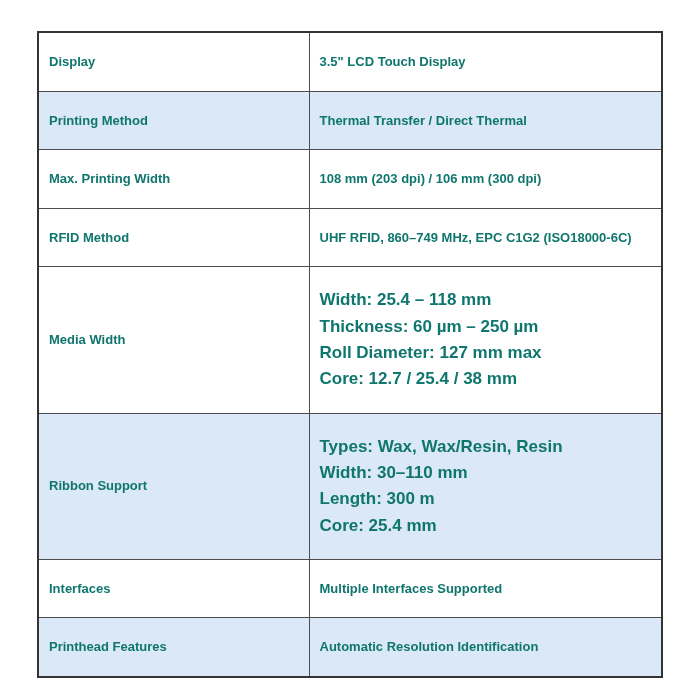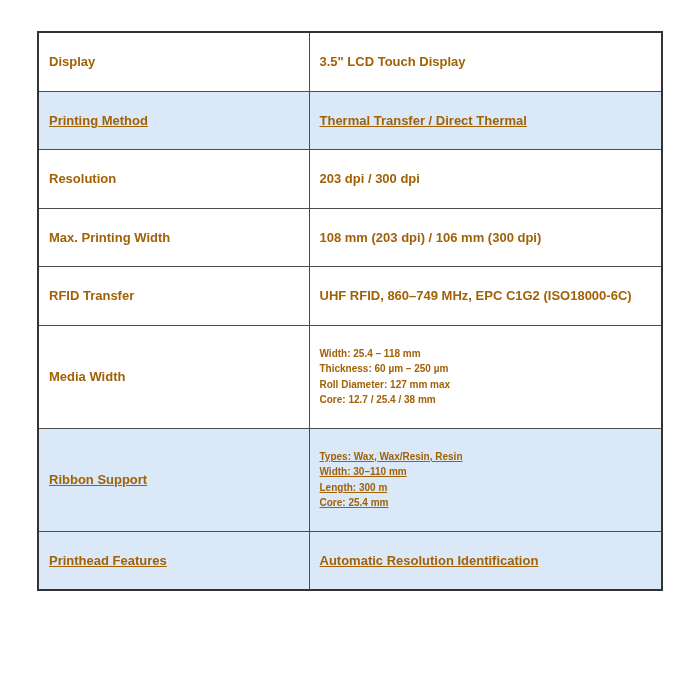--- a/index.html
+++ b/index.html
@@ -22,39 +22,38 @@
     border-collapse: collapse;
     table-layout: fixed;
     border: 2px solid #333333;
   }
   table.spec-table td {
     border: 1.5px solid #4d4d4d;
     padding: 20px 10px;
     font-weight: 700;
     font-size: 13px;
     line-height: 1.35;
-    color: #a16207;
+    color: #0f766e;
     vertical-align: middle;
     overflow: hidden;
   }
   tr.alt td {
     background: #dbe8f7;
-    text-decoration: underline;
   }
   tr.plain td {
     background: #ffffff;
   }
   tr.h44 { height: 44px; }
   tr.h54 { height: 54px; }
   tr.h88 { height: 88px; }
   td.value {
     white-space: pre-line;
   }
   td.value.small {
-    font-size: 10px;
+    font-size: 17px;
     line-height: 1.55;
   }
 </style>
 </head>
 <body>
 
 <div class="canvas">
   <table class="spec-table">
     <colgroup>
       <col style="width:271px">
@@ -63,44 +62,44 @@
     <tbody>
       <tr class="plain h44">
         <td class="label">Display</td>
         <td class="value">3.5" LCD Touch Display</td>
       </tr>
       <tr class="alt h44">
         <td class="label">Printing Method</td>
         <td class="value">Thermal Transfer / Direct Thermal</td>
       </tr>
       <tr class="plain h44">
-        <td class="label">Resolution</td>
-        <td class="value">203 dpi / 300 dpi</td>
-      </tr>
-      <tr class="plain h44">
         <td class="label">Max. Printing Width</td>
         <td class="value">108 mm (203 dpi) / 106 mm (300 dpi)</td>
       </tr>
       <tr class="plain h54">
-        <td class="label">RFID Transfer</td>
+        <td class="label">RFID Method</td>
         <td class="value">UHF RFID, 860–749 MHz, EPC C1G2 (ISO18000-6C)</td>
       </tr>
       <tr class="plain h88">
         <td class="label">Media Width</td>
         <td class="value small">Width: 25.4 – 118 mm
 Thickness: 60 µm – 250 µm
 Roll Diameter: 127 mm max
 Core: 12.7 / 25.4 / 38 mm</td>
       </tr>
       <tr class="alt h88">
         <td class="label">Ribbon Support</td>
         <td class="value small">Types: Wax, Wax/Resin, Resin
 Width: 30–110 mm
 Length: 300 m
 Core: 25.4 mm</td>
       </tr>
+      <tr class="plain h44">
+        <td class="label">Interfaces</td>
+        <td class="value">Multiple Interfaces Supported</td>
+      </tr>
       <tr class="alt h44">
         <td class="label">Printhead Features</td>
         <td class="value">Automatic Resolution Identification</td>
       </tr>
     </tbody>
   </table>
 </div>
 
 </body></html>

